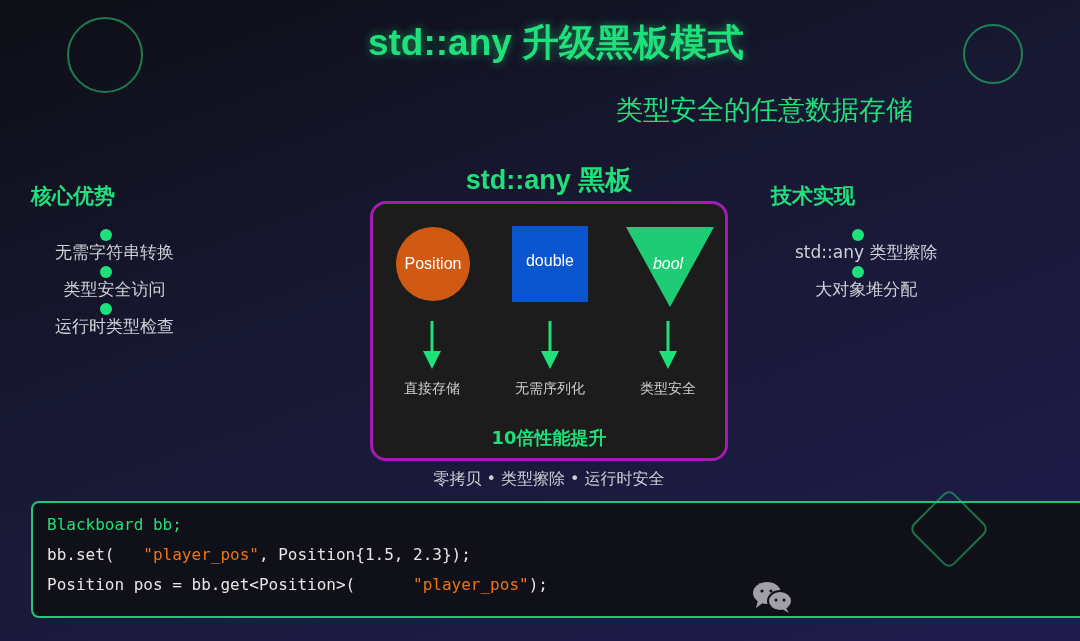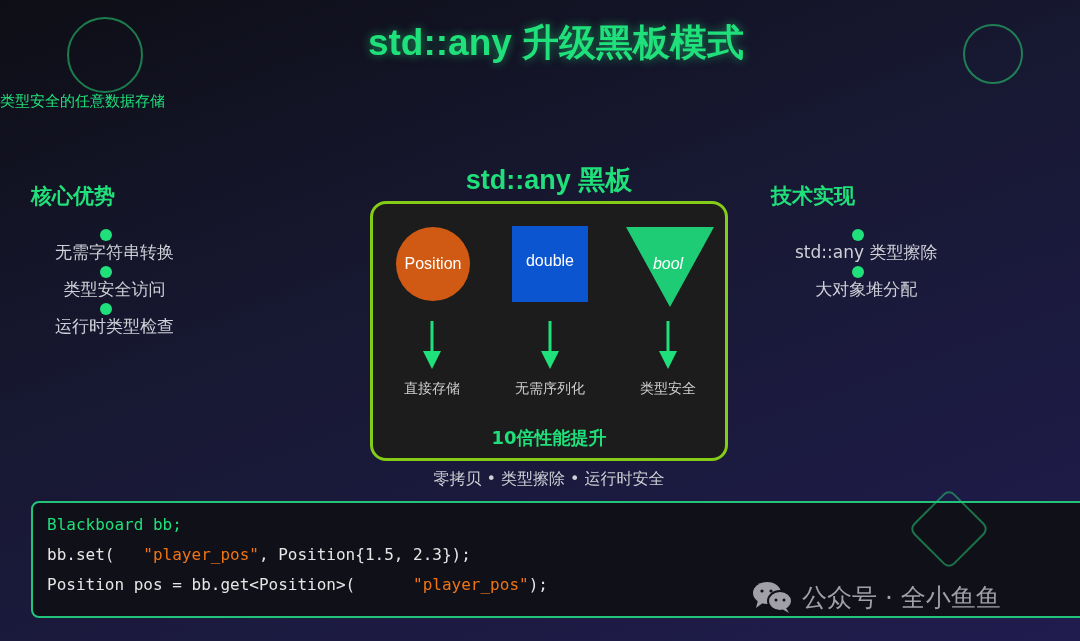--- a/index.html
+++ b/index.html
@@ -19,42 +19,42 @@
       transform: rotate(45deg); z-index: 3;
     }
     .title {
       position: absolute; top: 18px; left: 0; width: 1080px; text-align: center;
       font-size: 37px; font-weight: bold; color: #1fe07a;
       text-shadow: 0 0 10px rgba(31, 224, 122, 0.55);
       font-family: "Liberation Sans", "DejaVu Sans", sans-serif;
       padding-left: 16px;
     }
     .subtitle {
-      position: absolute; top: 92px; left: 0; width: 913px; text-align: left;
-      font-size: 15px; color: #1fe07a;
+      position: absolute; top: 92px; left: 0; width: 913px; text-align: right;
+      font-size: 27px; color: #1fe07a;
     }
     .col-title {
       position: absolute; font-size: 21px; font-weight: bold; color: #1fe07a;
     }
     .list { position: absolute; margin: 0; padding: 0; list-style: none; }
     .list li {
       display: flex; align-items: center; height: 37px; font-size: 17px; color: #d0d0d8; flex-direction: column;
     }
     .dot {
       width: 12px; height: 12px; border-radius: 50%; background: #1fe07a;
       margin-right: 17px; flex: none;
     }
     .board-title {
       position: absolute; top: 162px; left: 370px; width: 358px; text-align: center;
       font-size: 27px; font-weight: bold; color: #1fe07a;
       font-family: "Liberation Sans", "DejaVu Sans", sans-serif;
     }
     .board {
       position: absolute; left: 370px; top: 201px; width: 352px; height: 254px;
-      background: #1c1c1c; border: 3px solid #84cc16; border-radius: 16px;
+      background: #1c1c1c; border: 3px solid #a21caf; border-radius: 16px;
     }
     .shape-circle {
       position: absolute; left: 23px; top: 23px; width: 74px; height: 74px; border-radius: 50%;
       background: #d05a13; color: #fff; font-size: 16px;
       display: flex; align-items: center; justify-content: center;
       font-family: "Liberation Sans", sans-serif;
     }
     .shape-square {
       position: absolute; left: 139px; top: 22px; width: 76px; height: 76px;
       background: #0b55d0; color: #fff; font-size: 16px;
@@ -181,14 +181,13 @@
   <svg width="42" height="34" viewBox="0 0 42 34">
     <ellipse cx="15" cy="13" rx="14" ry="11" fill="#a0a0a6"></ellipse>
     <polygon points="6,20 4,28 12,22" fill="#a0a0a6"></polygon>
     <ellipse cx="28" cy="21" rx="12" ry="10" fill="#a0a0a6" stroke="#101019" stroke-width="2"></ellipse>
     <polygon points="34,28 37,33 30,29" fill="#a0a0a6"></polygon>
     <circle cx="10" cy="11" r="1.6" fill="#101019"></circle>
       <circle cx="19" cy="11" r="1.6" fill="#101019"></circle>
     <circle cx="24" cy="20" r="1.5" fill="#101019"></circle>
       <circle cx="32" cy="20" r="1.5" fill="#101019"></circle>
   </svg>
-  <span>公众号 · 全小鱼鱼</span>
 </div>
 
 </body></html>

